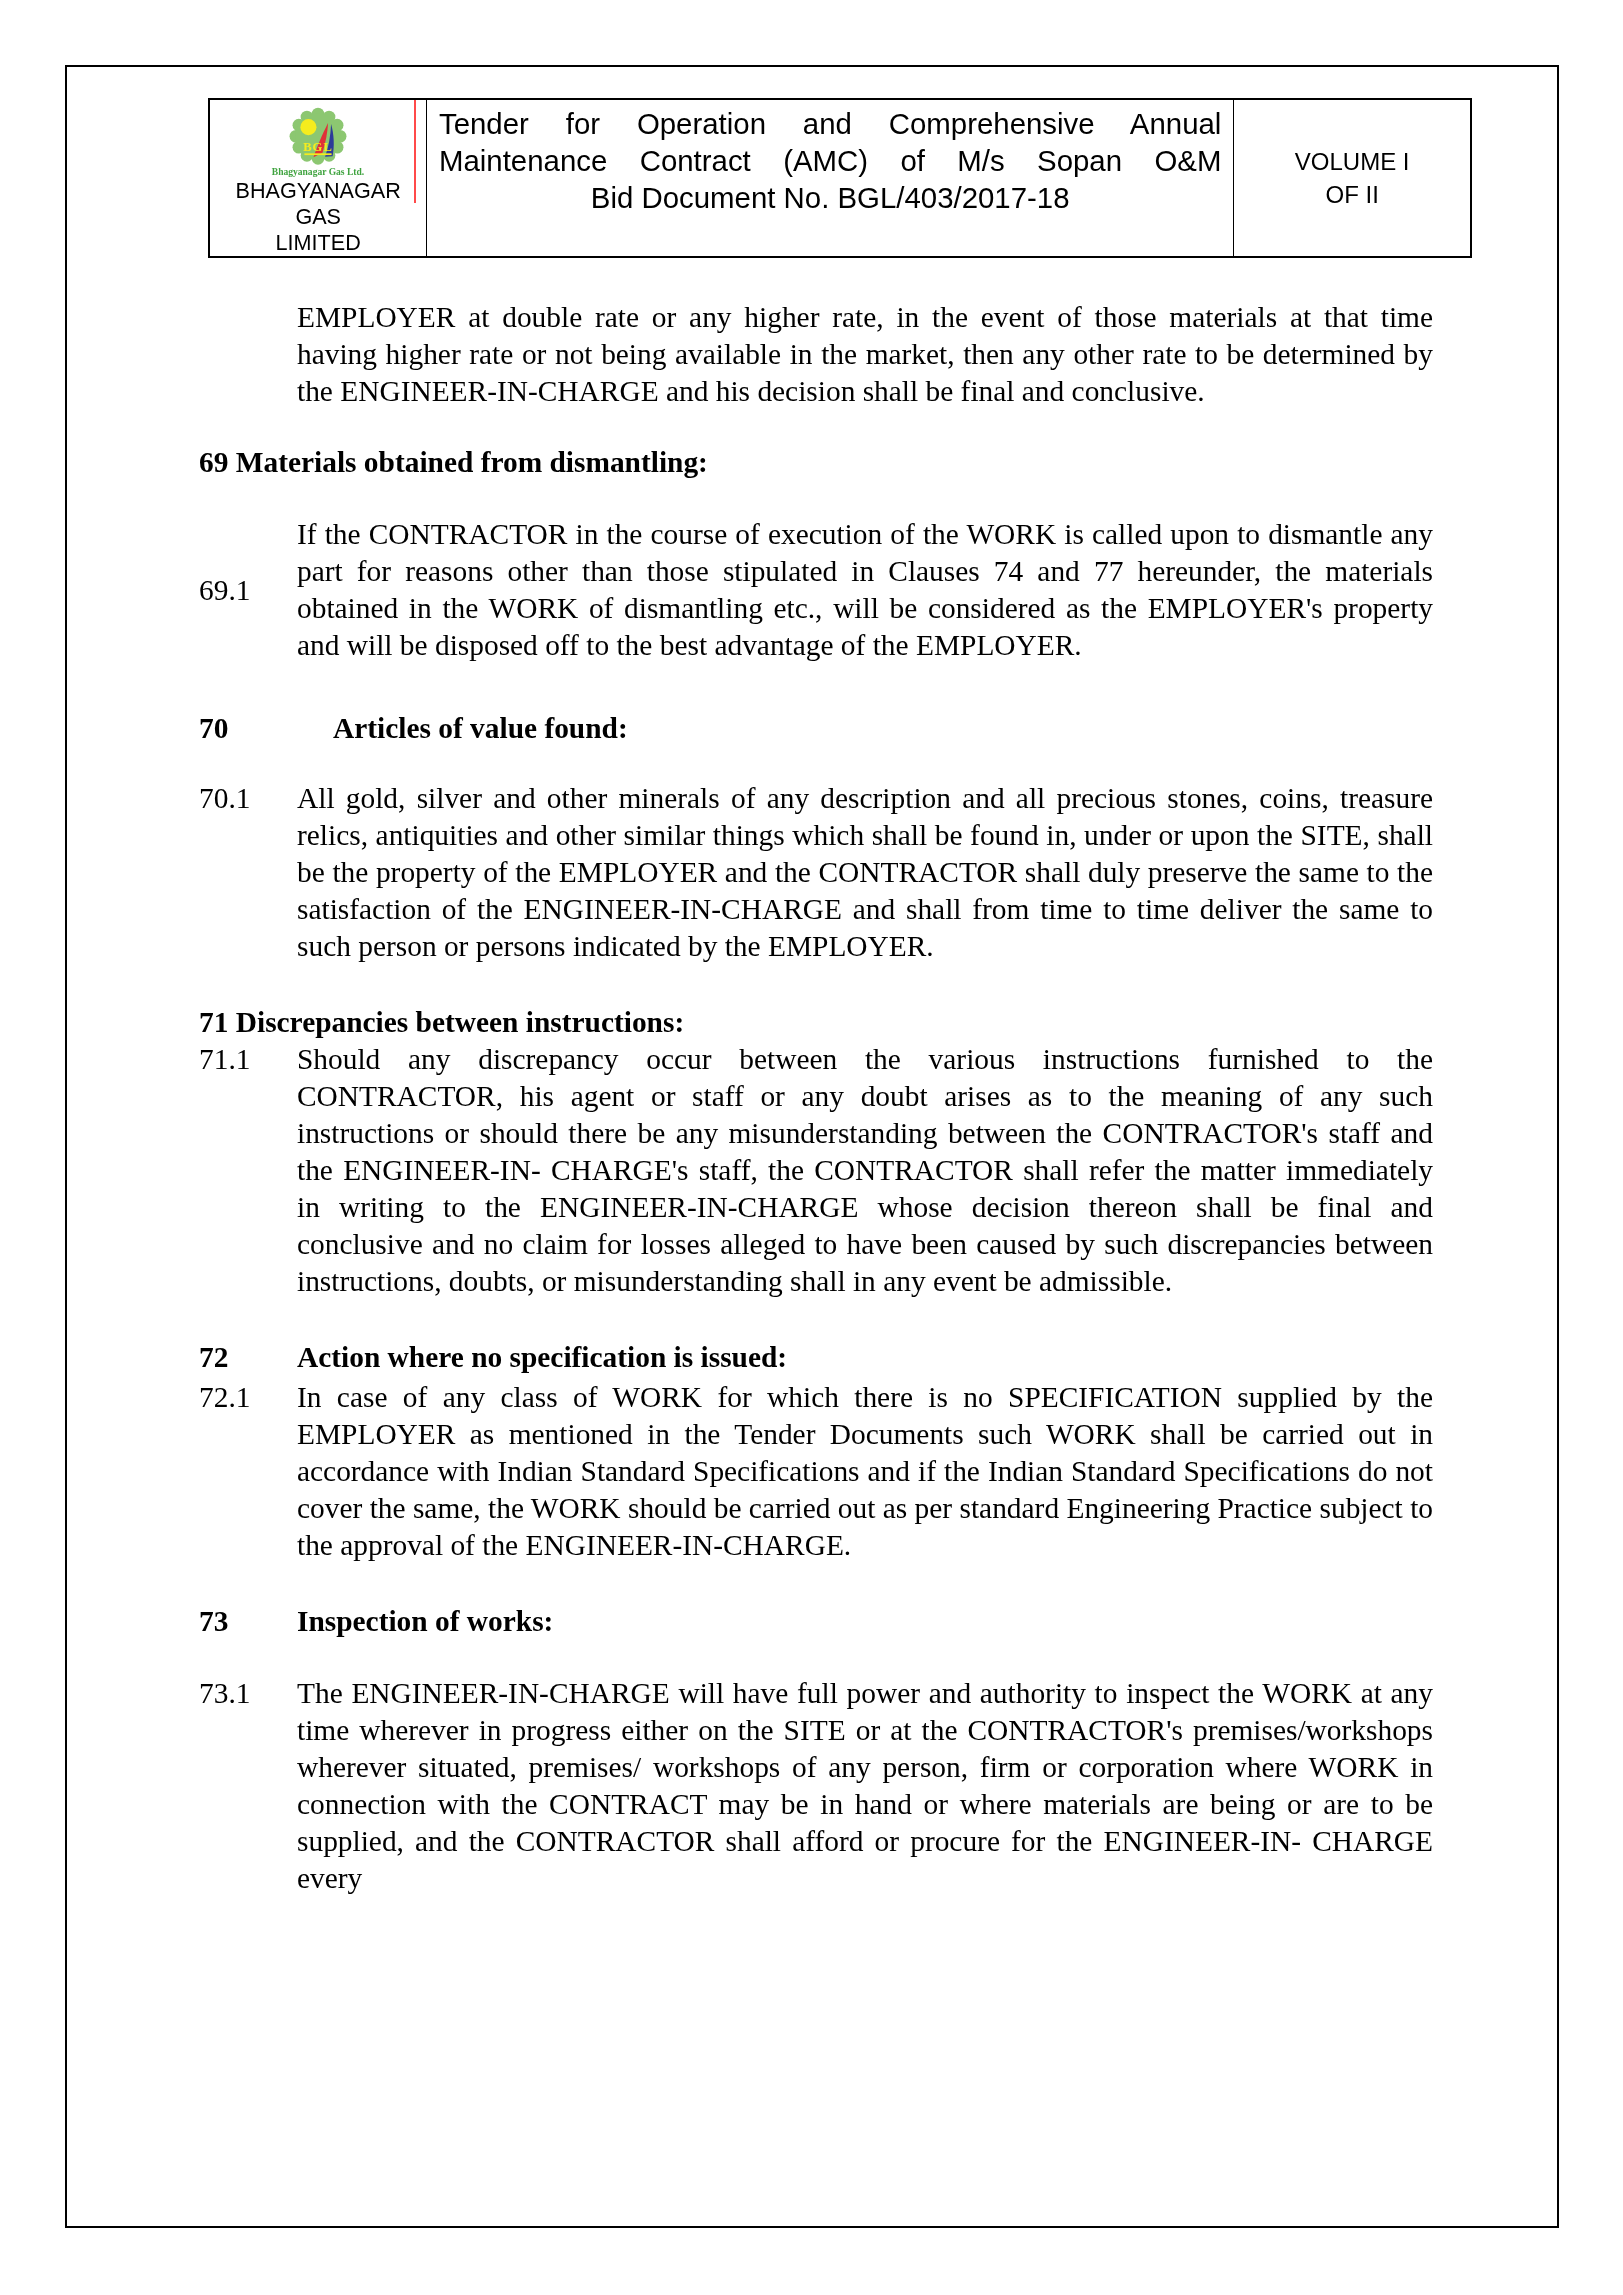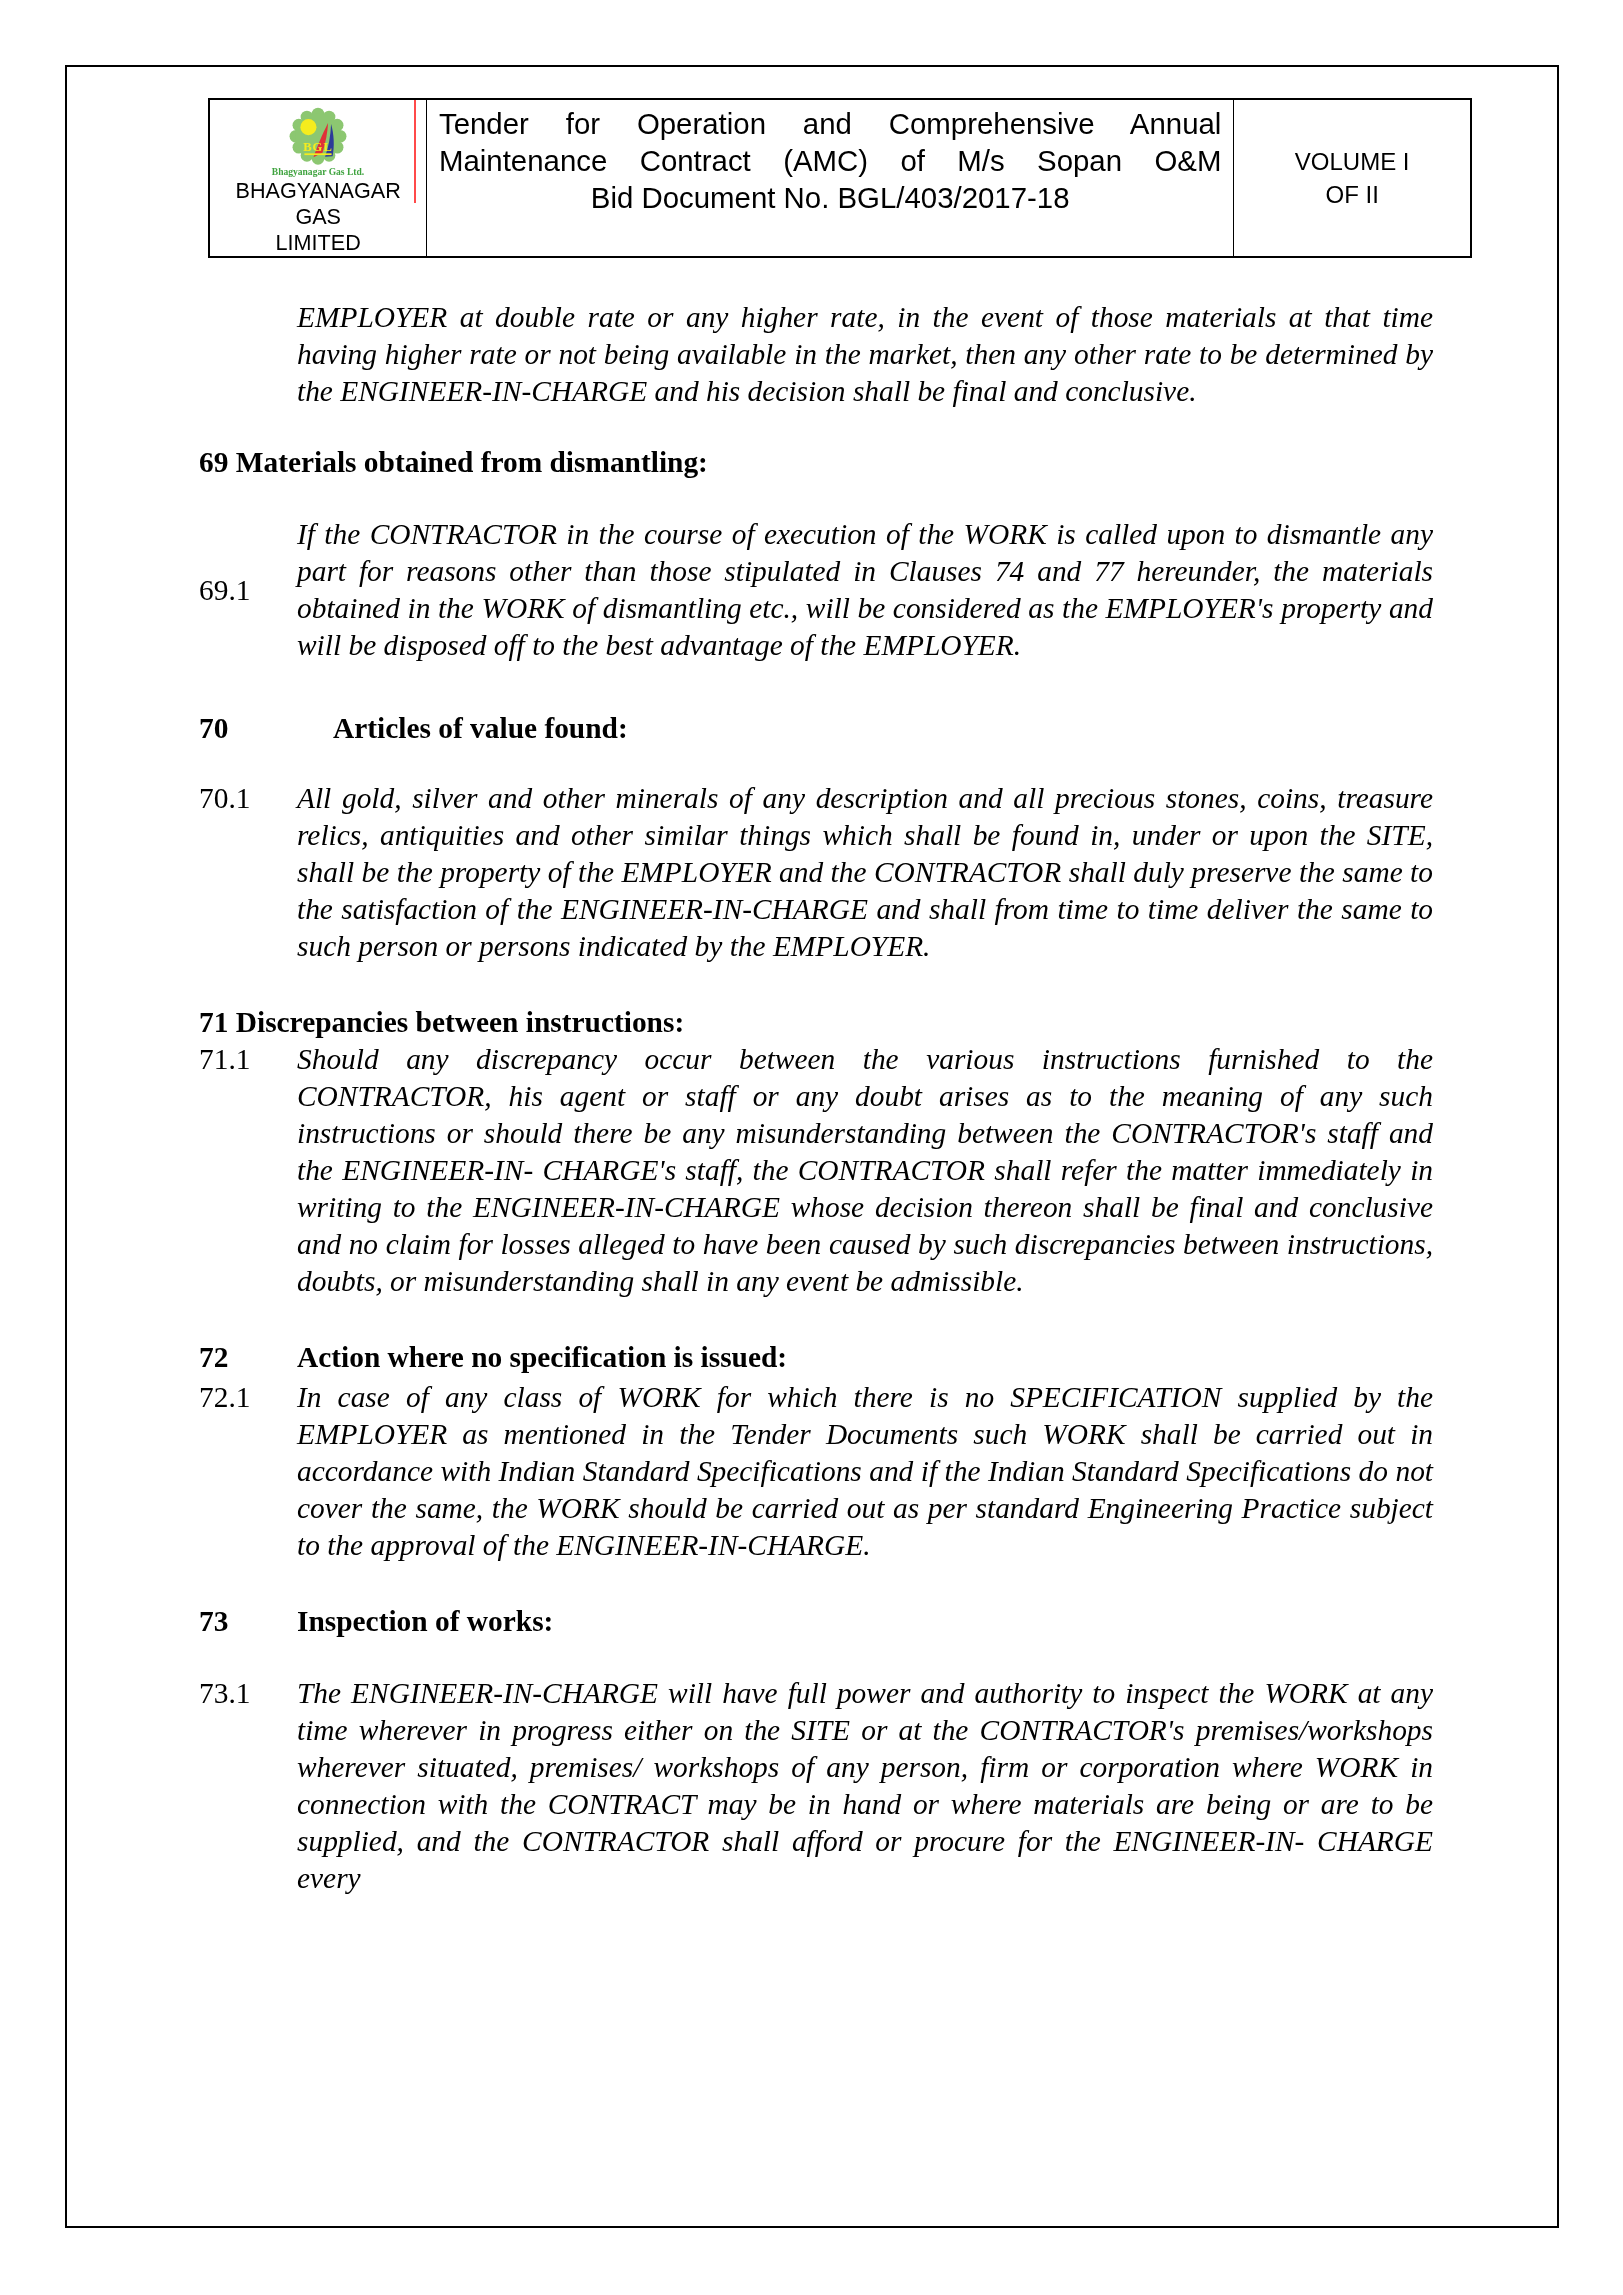--- a/index.html
+++ b/index.html
@@ -62,21 +62,21 @@
   .cell-vol {
     flex: 1;
     display: flex; flex-direction: column;
     justify-content: center; align-items: center;
     font-family: "Liberation Sans", sans-serif;
     font-size: 24px; line-height: 33px;
     text-align: center;
   }
   
   .body-txt { margin-top: 41px; font-size: 29.4px; line-height: 37px; }
-  .para { text-align: justify; font-style: italic; }
+  .para { text-align: justify; }
   .jlast { text-align-last: justify; }
   .row { display: flex; }
   .rnum { width: 98px; flex: none; }
   .rtext { flex: 1; }
   .bold { font-weight: bold; }
   .mb0  { margin-bottom: 0; }
   .mb4  { margin-bottom: 2.6px; margin-top: 9px; }
   .mb50 { margin-bottom: 33px; gap: 36px; }
   .mb52 { margin-bottom: 34px; }
   .mb54 { margin-bottom: 35px; }

